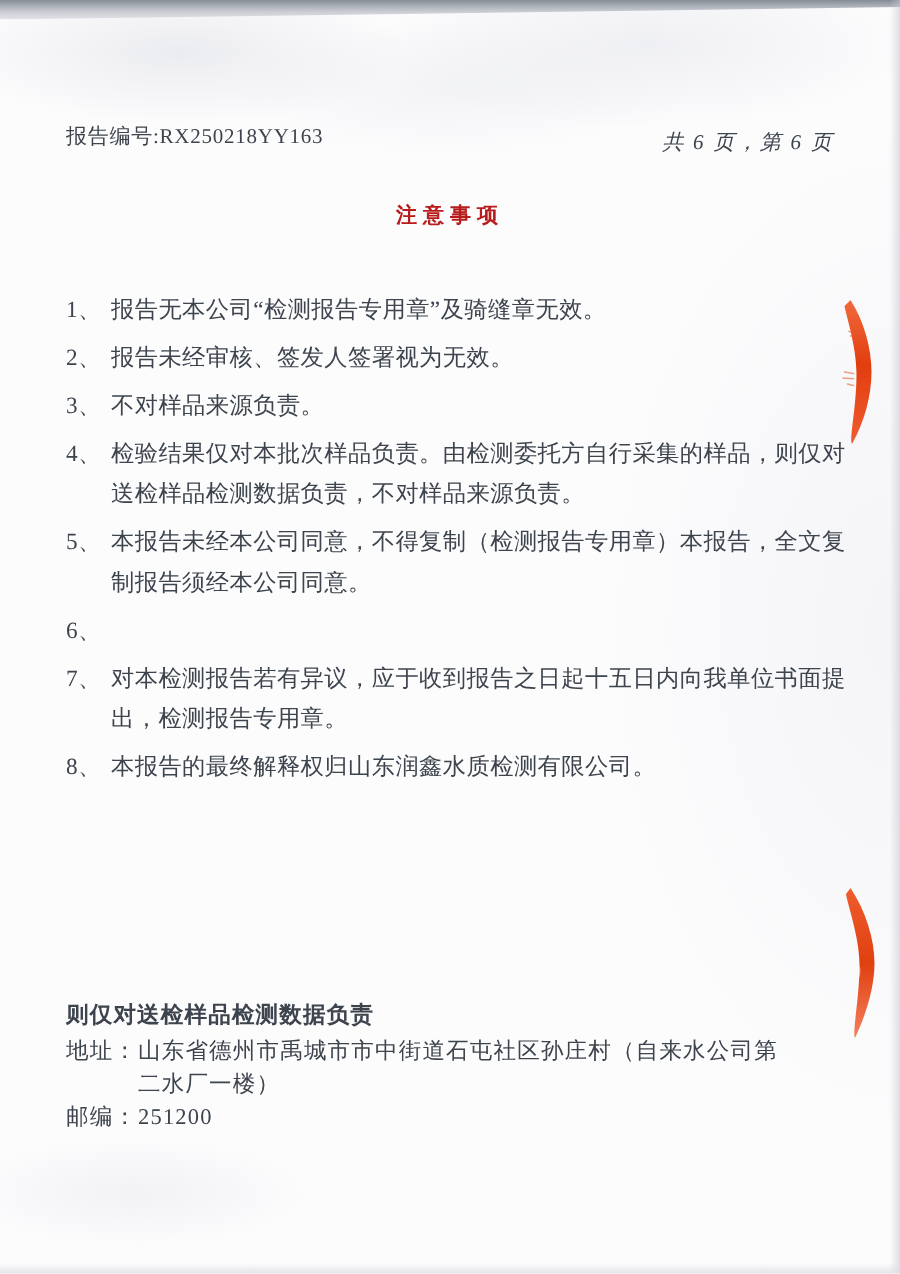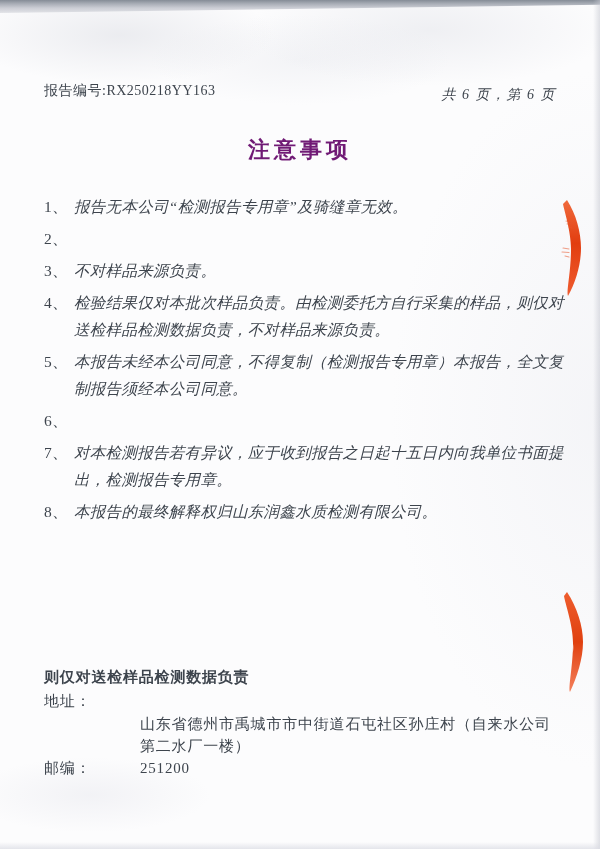--- a/index.html
+++ b/index.html
@@ -72,24 +72,24 @@
     font-style: italic;
   }
 
   .doc-title {
     position: absolute;
     top: 135px;
     left: 0;
     width: 100%;
     margin: 0;
     text-align: center;
-    font-size: 22px;
+    font-size: 14px;
     font-weight: 600;
     letter-spacing: 4px;
-    color: #701a75;
+    color: #b91c1c;
   }
 
   .notes {
     position: absolute;
     top: 193px;
     left: 44px;
     width: 524px;
     margin: 0;
     padding: 0;
     list-style: none;
@@ -100,46 +100,43 @@
   .note {
     display: flex;
     margin: 0 0 5px 0;
   }
   .note .num {
     flex: 0 0 30px;
   }
   .note .txt {
     flex: 0 1 auto;
     max-width: 493px;
-    font-style: italic;
   }
 
   .doc-footer {
     position: absolute;
     top: 666px;
     left: 44px;
     right: 40px;
     font-size: 15px;
     line-height: 22px;
     letter-spacing: 0.8px;
   }
   .company {
     font-weight: 600;
     margin-bottom: 2px;
   }
   .frow {
     display: flex;
-    gap: 48px;
   }
   .flabel {
     flex: 0 0 48px;
   }
   .fvalue.addr {
     max-width: 440px;
-    margin-top: 23px;
   }
 
   .seal {
     position: absolute;
     color: var(--seal, #e8491f);
     pointer-events: none;
   }
   .seal-top    { left: 562px; top: 200px; }
   .seal-bottom { left: 563px; top: 592px; }
   .seal-smudge { left: 557px; top: 216px; opacity: 0.55; filter: blur(0.4px); }
@@ -160,20 +157,21 @@
 
   <h1 class="doc-title">注意事项</h1>
 
   <ol class="notes">
     <li class="note">
       <span class="num">1、</span>
       <span class="txt">报告无本公司“检测报告专用章”及骑缝章无效。</span>
     </li>
     <li class="note">
       <span class="num">2、</span>
+      <span class="txt">报告未经审核、签发人签署视为无效。</span>
     </li>
     <li class="note">
       <span class="num">3、</span>
       <span class="txt">不对样品来源负责。</span>
     </li>
     <li class="note">
       <span class="num">4、</span>
       <span class="txt">检验结果仅对本批次样品负责。由检测委托方自行采集的样品，则仅对送检样品检测数据负责，不对样品来源负责。</span>
     </li>
     <li class="note">

